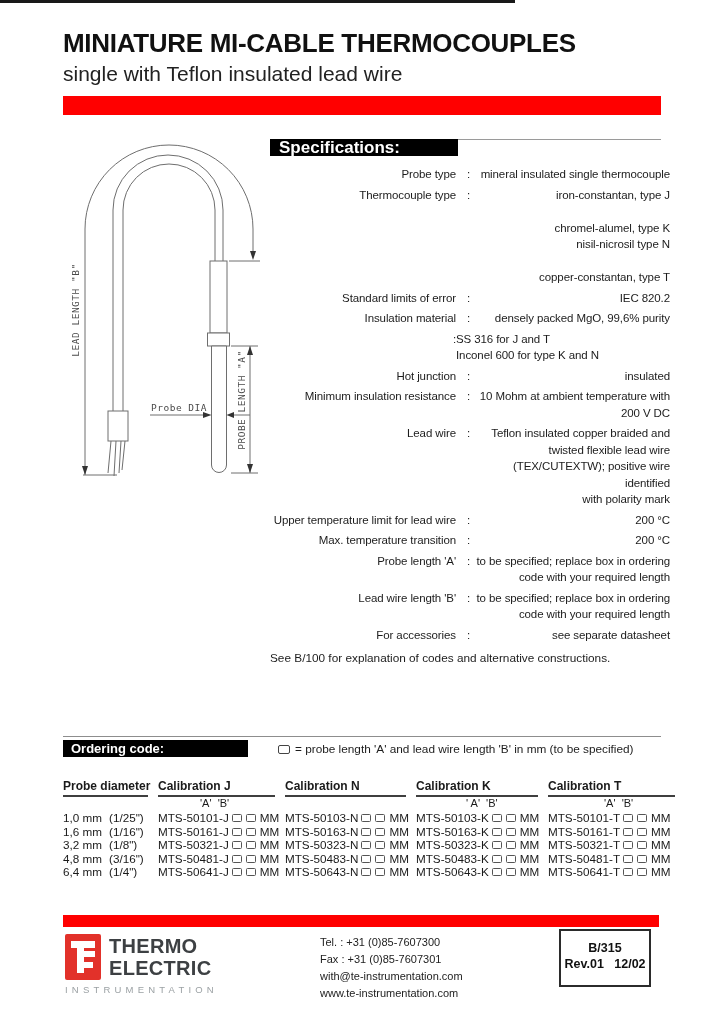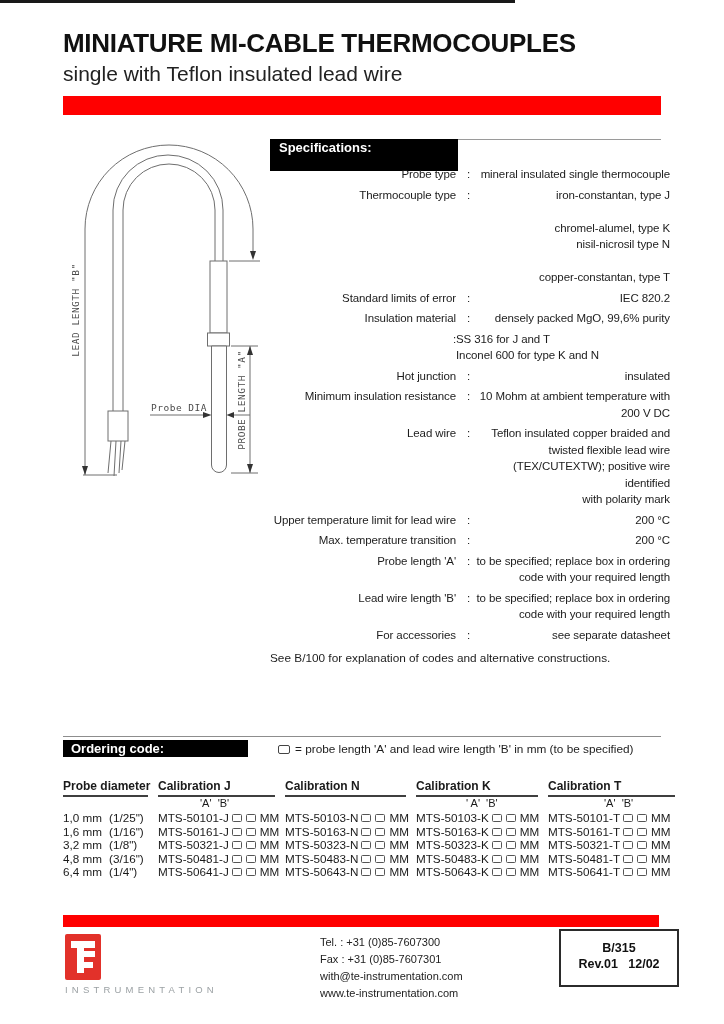--- a/index.html
+++ b/index.html
@@ -14,21 +14,21 @@
   .doc-subtitle{left:63px;top:62px;font-size:21px;color:#222;white-space:nowrap;}
   .red-bar-top{left:63px;top:96px;width:598px;height:19px;}
 
   
   .diagram{left:55px;top:143px;width:210px;height:348px;}
   .diagram svg{display:block;}
   .cad-text{font-family:"DejaVu Sans Mono",monospace;font-size:9.5px;fill:#4a4a4a;letter-spacing:0.5px;}
 
   
   .spec-rule{left:270px;top:139px;width:391px;height:1px;background:#9a9a9a;}
-  .spec-bar{left:270px;top:139px;width:188px;height:32px;background:#000;color:#fff;font-size:13px;font-weight:bold;line-height:17px;padding-left:9px;box-sizing:border-box;}
+  .spec-bar{left:270px;top:139px;width:188px;height:17px;background:#000;color:#fff;font-size:17px;font-weight:bold;line-height:17px;padding-left:9px;box-sizing:border-box;}
   .spec-list{left:270px;top:166px;width:400px;text-align:right;}
   .spec-row{display:grid;grid-template-columns:186px 14px 1fr;margin-bottom:4px;font-size:11.5px;line-height:16.5px;letter-spacing:-0.1px;}
   .spec-label{color:#1c1c1c;}
   .spec-colon{color:#1c1c1c;}
   .spec-value{white-space:pre;color:#1c1c1c;}
   .spec-note{left:270px;top:651px;font-size:11.8px;color:#1c1c1c;white-space:nowrap;}
 
   
   .ord-rule{left:63px;top:736px;width:598px;height:1px;background:#8d8d8d;}
   .ord-bar{left:63px;top:740px;width:185px;height:17px;background:#000;color:#fff;font-size:13px;font-weight:bold;line-height:17px;padding-left:8px;box-sizing:border-box;}
@@ -51,21 +51,21 @@
   
   .red-bar-bottom{left:63px;top:915px;width:596px;height:12px;}
   .red{background:#ff0000;}
   .logo{left:65px;top:934px;width:152px;}
   .logo-top{display:flex;align-items:stretch;}
   .logo-mark{width:36px;height:46px;background:#e2312a;border-radius:2px;flex:0 0 auto;}
   .logo-words{margin-left:8px;padding-top:1px;}
   .logo-words div{font-size:20px;font-weight:bold;color:#3d4043;line-height:22px;letter-spacing:0.3px;}
   .logo-sub{margin-top:4px;font-size:9.5px;color:#9ba1a4;letter-spacing:4.2px;white-space:nowrap;}
   .contact{left:320px;top:934px;font-size:11px;line-height:17px;color:#222;}
-  .rev-box{left:559px;top:929px;width:120px;height:58px;border:2px solid #2b2b2b;box-sizing:border-box;text-align:center;padding-top:9px;}
+  .rev-box{left:559px;top:929px;width:92px;height:58px;border:2px solid #2b2b2b;box-sizing:border-box;text-align:center;padding-top:9px;}
   .rev-box div{font-size:12.5px;font-weight:bold;line-height:16px;white-space:pre;color:#111;}
 </style>
 </head>
 <body>
 
 <div class="abs top-line"></div>
 
 <div class="abs doc-title">MINIATURE MI-CABLE THERMOCOUPLES</div>
 <div class="abs doc-subtitle">single with Teflon insulated lead wire</div>
 <div class="abs red-bar-top red"></div>
@@ -273,20 +273,24 @@
 <div class="abs logo">
   <div class="logo-top">
     <div class="logo-mark">
       <svg width="36" height="46" viewBox="0 0 36 46">
         <rect x="6" y="7" width="24" height="7" fill="#fff"></rect>
         <rect x="12" y="7" width="7" height="32" fill="#fff"></rect>
         <rect x="19" y="17" width="11" height="6" fill="#fff"></rect>
         <rect x="19" y="28" width="9" height="6" fill="#fff"></rect>
       </svg>
     </div>
+    <div class="logo-words">
+      <div>THERMO</div>
+      <div>ELECTRIC</div>
+    </div>
   </div>
   <div class="logo-sub">INSTRUMENTATION</div>
 </div>
 
 <div class="abs contact">
   <div>Tel. : +31 (0)85-7607300</div>
   <div>Fax : +31 (0)85-7607301</div>
   <div>with@te-instrumentation.com</div>
   <div>www.te-instrumentation.com</div>
 </div>

